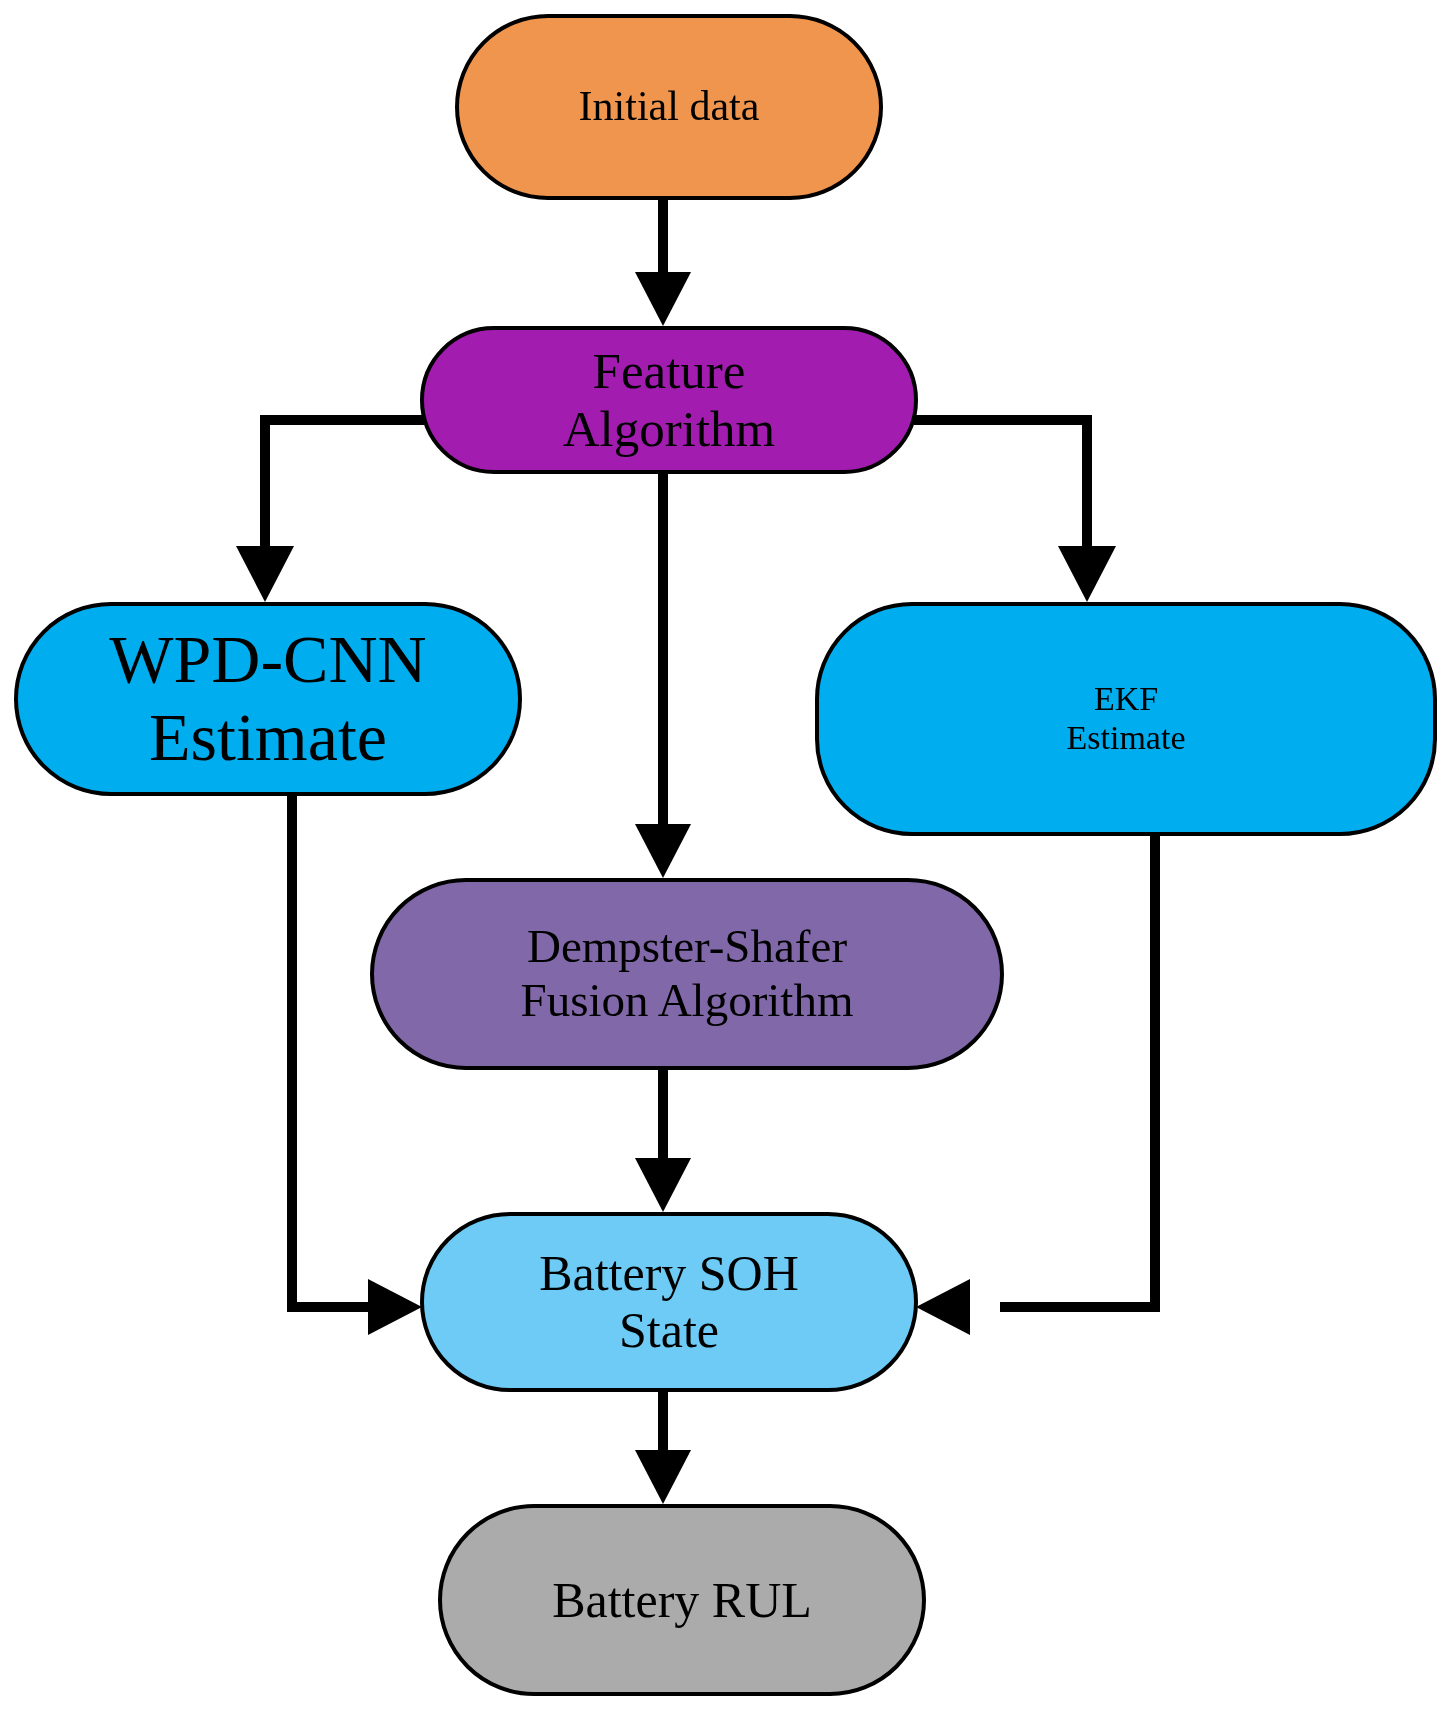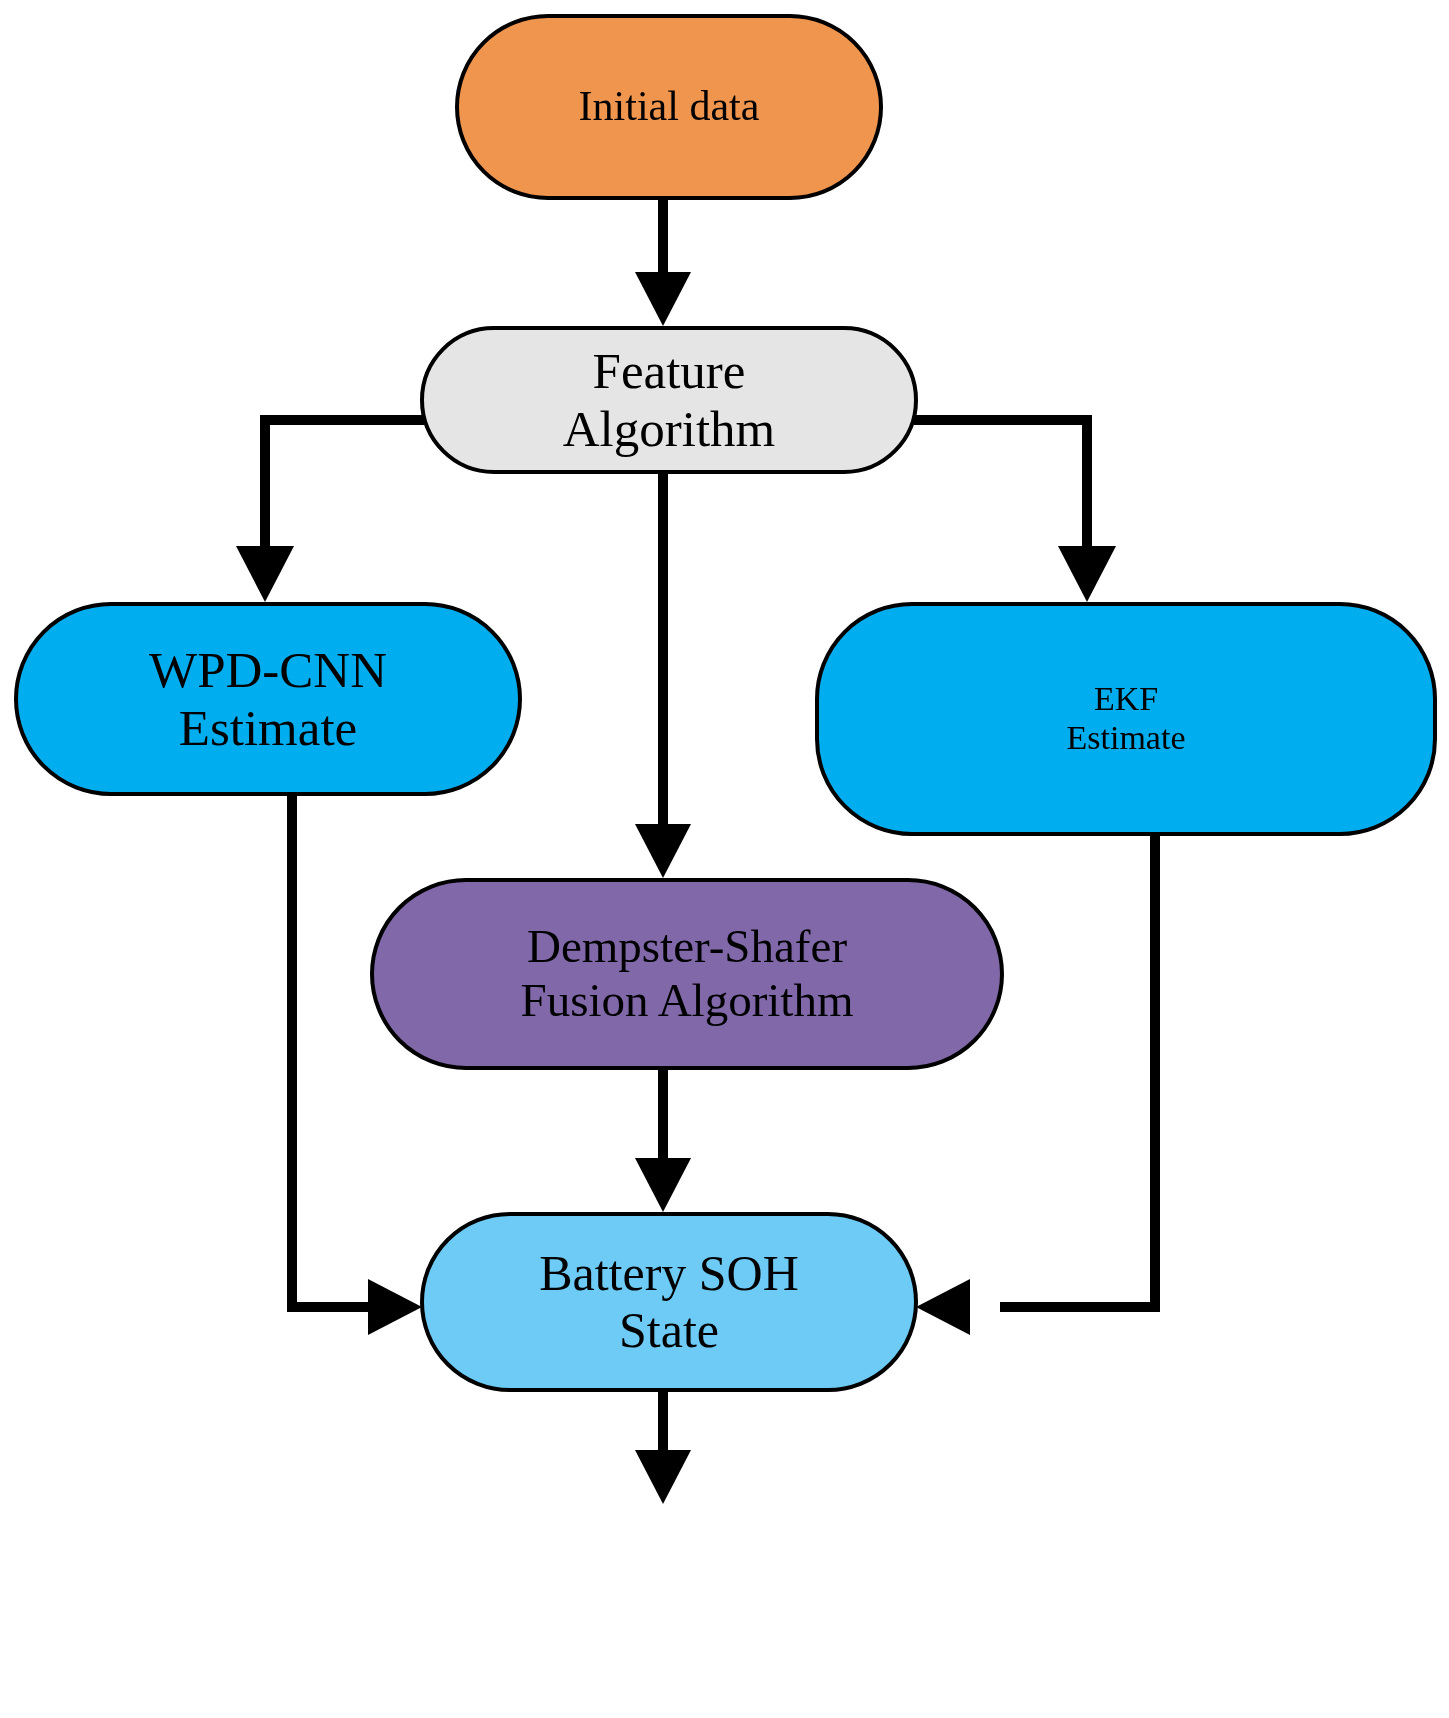--- a/index.html
+++ b/index.html
@@ -48,21 +48,21 @@
     font-size: 42px;
   }
   #node-feature-selection {
     left: 420px; top: 326px; width: 498px; height: 148px;
     border-radius: 74px;
     font-size: 51px;
   }
   #node-wpd-cnn {
     left: 14px; top: 602px; width: 508px; height: 194px;
     border-radius: 97px;
-    font-size: 51px;
+    font-size: 68px;
   }
   #node-ekf {
     left: 815px; top: 602px; width: 622px; height: 234px;
     border-radius: 97px;
     font-size: 34px;
   }
   #node-dempster-shafer {
     left: 370px; top: 878px; width: 634px; height: 192px;
     border-radius: 96px;
     font-size: 47px;
@@ -127,21 +127,21 @@
     <g>
       <line x1="663" y1="1392" x2="663" y2="1464" stroke="#000" stroke-width="10"></line>
       <polygon points="663,1504 635,1450 691,1450" fill="#000"></polygon>
     </g>
   </svg>
 
   <div class="node" id="node-initial-data" style="background: rgb(240, 149, 78); border-color: rgb(0, 0, 0);">
     <span class="line">Initial data</span>
   </div>
 
-  <div class="node" id="node-feature-selection" style="background: #e5e5e5; border-color: rgb(0, 0, 0); align-items: center;">
+  <div class="node" id="node-feature-selection" style="background: #a21caf; border-color: rgb(0, 0, 0); align-items: center;">
     <span class="line">Feature</span>
     <span class="line">Algorithm</span>
   </div>
 
   <div class="node" id="node-wpd-cnn" style="background: rgb(0, 174, 239); border-color: rgb(0, 0, 0);">
     <span class="line">WPD-CNN</span>
     <span class="line">Estimate</span>
   </div>
 
   <div class="node" id="node-ekf" style="background: rgb(0, 174, 239); border-color: rgb(0, 0, 0);">
@@ -152,14 +152,17 @@
   <div class="node" id="node-dempster-shafer" style="background: rgb(129, 104, 168); border-color: rgb(0, 0, 0);">
     <span class="line">Dempster-Shafer</span>
     <span class="line">Fusion Algorithm</span>
   </div>
 
   <div class="node" id="node-battery-soh" style="background: rgb(109, 203, 245); border-color: rgb(0, 0, 0);">
     <span class="line">Battery SOH</span>
     <span class="line">State</span>
   </div>
 
+  <div class="node" id="node-battery-rul" style="background: rgb(171, 171, 171); border-color: rgb(0, 0, 0);">
+    <span class="line">Battery RUL</span>
+  </div>
 
 </div>
 
 </body></html>

